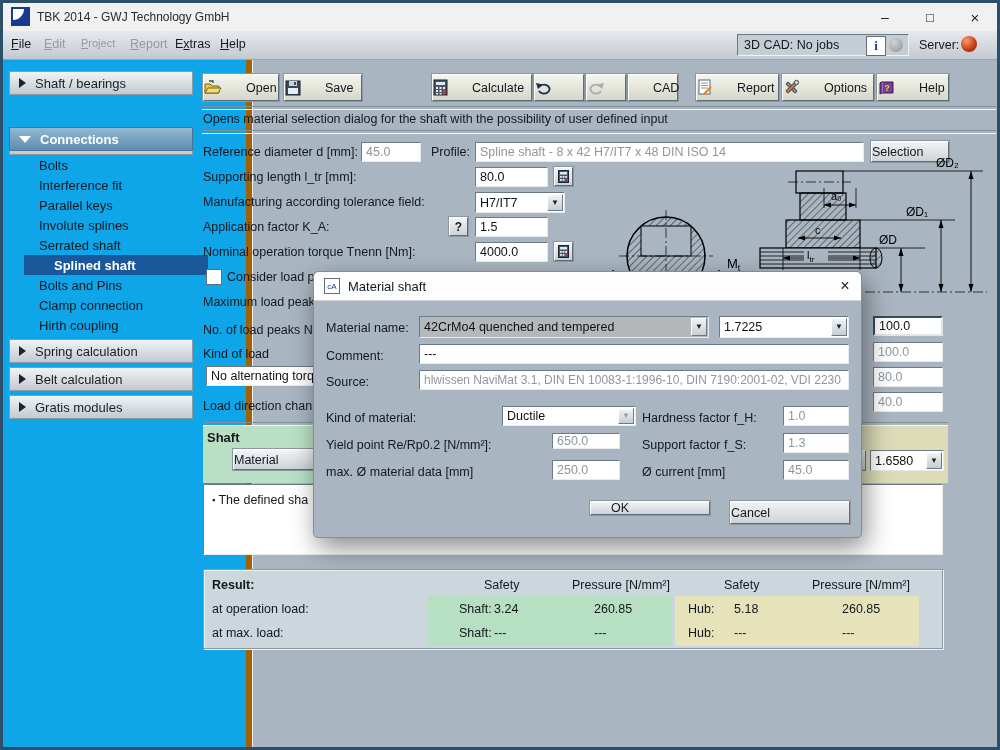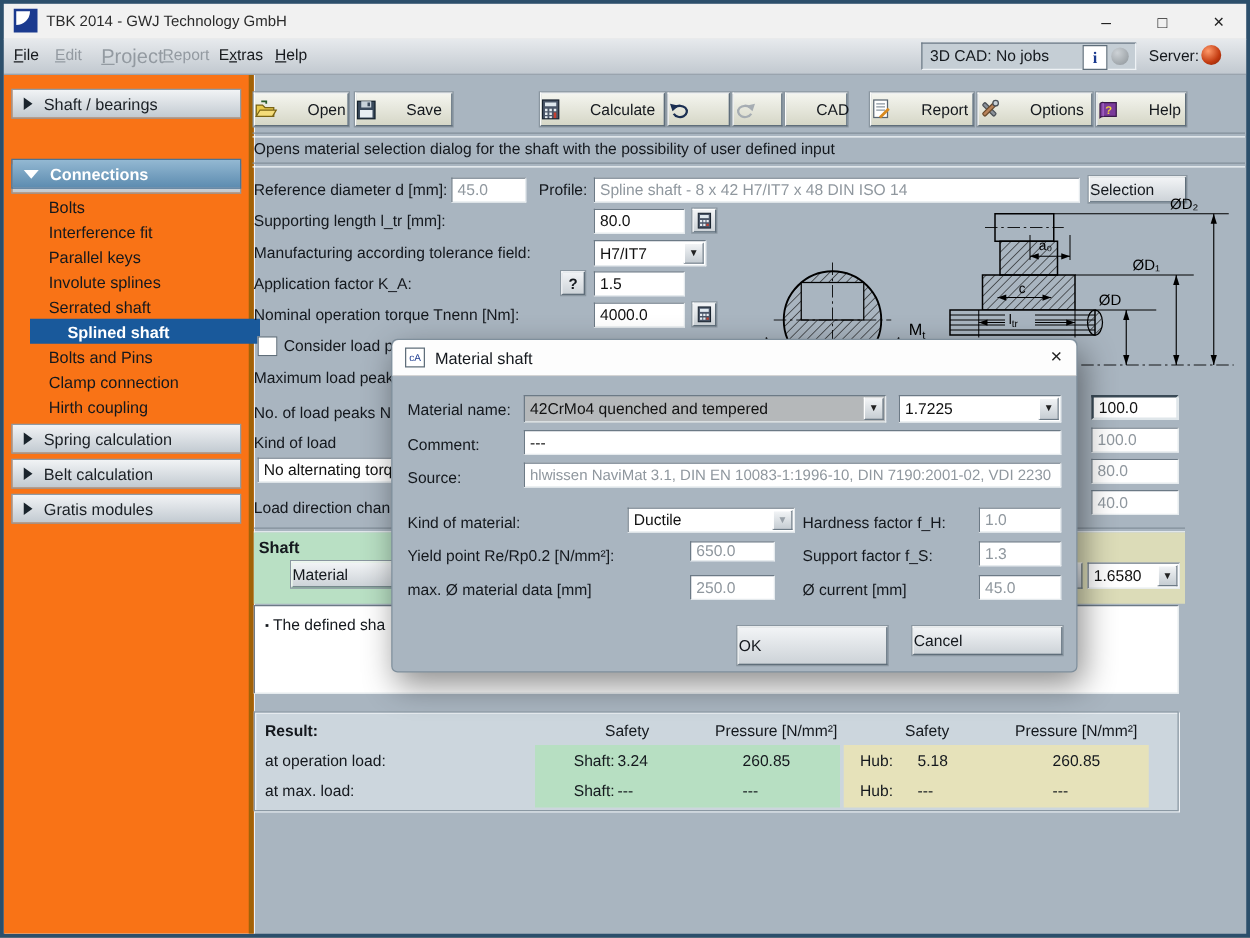--- a/index.html
+++ b/index.html
@@ -58,36 +58,36 @@
         <span>□</span>
       </div>
     <div class="abs" style="left:956px;top:2px;width:32px;height:24px;display:flex;align-items:center;justify-content:center;font-size:15px;color:#222;">
         <span>×</span>
       </div>
   </div>
 
   <div class="abs" style="left:0;top:28px;right:0;height:28px;background:linear-gradient(#e7eaed,#c2c9d0);border-bottom:1px solid #9aa4ae;">
     <div class="abs" style="left:8px;top:6px;font-size:12.5px;color:#16191d;"><u>F</u><span>ile</span></div>
     <div class="abs" style="left:41px;top:6px;font-size:12.5px;color:#939aa1;"><u>E</u><span>dit</span></div>
-    <div class="abs" style="left:78px;top:6px;font-size:16px;color:#939aa1;"><u>P</u><span>roject</span></div>
+    <div class="abs" style="left:78px;top:6px;font-size:11px;color:#939aa1;"><u>P</u><span>roject</span></div>
     <div class="abs" style="left:127px;top:6px;font-size:12.5px;color:#939aa1;"><u>R</u><span>eport</span></div>
     <div class="abs" style="left:172px;top:6px;font-size:12.5px;color:#16191d;"><span>E</span><u>x</u><span>tras</span></div>
     <div class="abs" style="left:217px;top:6px;font-size:12.5px;color:#16191d;"><u>H</u><span>elp</span></div>
     <div class="abs" style="left:734px;top:3px;width:172px;height:22px;background:#c5ced5;border:1px solid;border-color:#6c7a86 #eef2f5 #eef2f5 #6c7a86;box-sizing:border-box;">
       <span class="lbl" style="left:6px;top:3px;">3D CAD: No jobs</span>
       <div class="abs" style="left:128px;top:1px;width:18px;height:18px;background:#fff;border:1px solid #5f6e7a;display:flex;align-items:center;justify-content:center;">
         <span style="font-family:'Liberation Serif',serif;font-weight:bold;font-size:13px;color:#1b3a8f;">i</span>
       </div>
       <div class="abs" style="left:151px;top:3px;width:14px;height:14px;border-radius:50%;background:radial-gradient(circle at 35% 30%,#cdd2d6,#8d9499);"></div>
     </div>
     <span class="lbl" style="left:916px;top:7px;">Server:</span>
     <div class="abs" style="left:958px;top:5px;width:16px;height:16px;border-radius:50%;background:radial-gradient(circle at 35% 30%,#ff9a6a,#c23a10 60%,#7a1e04);"></div>
   </div>
 
-  <div class="abs" style="left:0;top:57px;width:196px;bottom:0;background:#f97316;border-right:4px solid #a16207;box-shadow:1px 0 0 #eef2f5;">
+  <div class="abs" style="left:0;top:57px;width:196px;bottom:0;background:#0ea5e9;border-right:6px solid #a16207;box-shadow:1px 0 0 #eef2f5;padding-left:47px;">
     <div class="side-header" style="top:11px;">
         <span class="tri-r"></span>
         <span>Shaft / bearings</span>
       </div>
     <div class="side-header" style="top:39px;margin-top:32px;">
         <span class="tri-r"></span>
         <span>Gear calculation</span>
       </div>
     <div class="side-header conn" style="top:67px;">
         <span class="tri-d"></span>
@@ -430,17 +430,17 @@
     <span class="lbl" style="left:12px;top:166px;">Yield point Re/Rp0.2 [N/mm²]:</span>
     <div class="fld ro" style="left:238px;top:161px;width:68px;height:16px;">650.0</div>
     <span class="lbl" style="left:328px;top:166px;">Support factor f_S:</span>
     <div class="fld ro" style="left:469px;top:161px;width:66px;height:20px;">1.3</div>
 
     <span class="lbl" style="left:12px;top:193px;">max. Ø material data [mm]</span>
     <div class="fld ro" style="left:238px;top:188px;width:68px;height:20px;">250.0</div>
     <span class="lbl" style="left:328px;top:193px;">Ø current [mm]</span>
     <div class="fld ro" style="left:469px;top:188px;width:66px;height:20px;">45.0</div>
 
-    <div class="btn gray" style="left:276px;top:229px;width:120px;height:31px;">OK</div>
+    <div class="btn gray" style="left:276px;top:229px;width:120px;height:14px;padding-left:20px;">OK</div>
     <div class="btn gray" style="left:416px;top:229px;width:120px;height:23px;">Cancel</div>
   </div>
 
 </div>
 
 </body></html>

